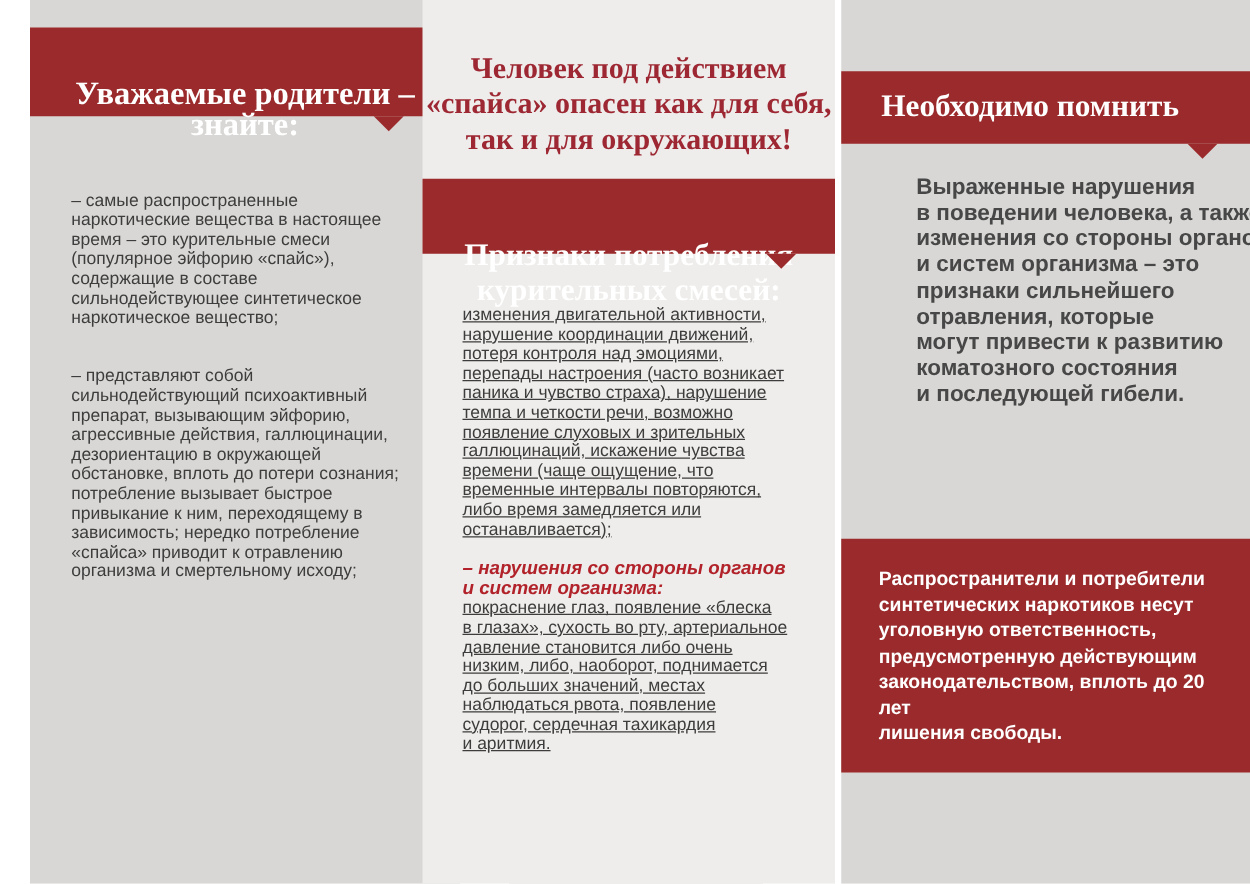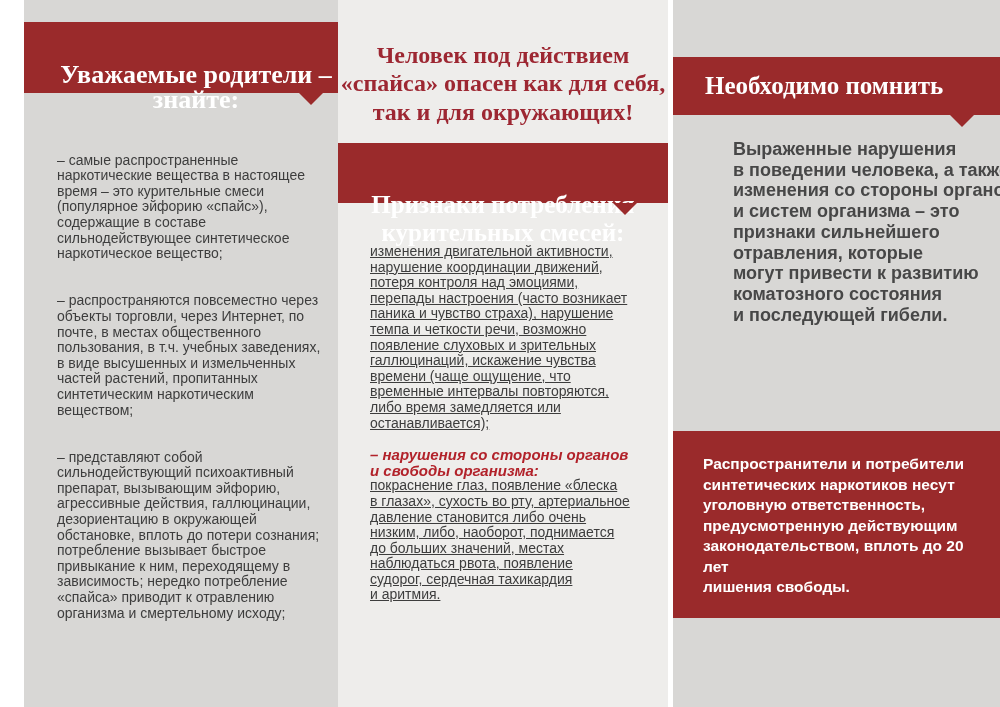--- a/index.html
+++ b/index.html
@@ -102,28 +102,20 @@
     <span class="pointer" style="left:275px"></span>
   </div>
   <div class="left-body">
     <p>– самые распространенные
 наркотические вещества в настоящее
 время – это курительные смеси
 (популярное эйфорию «спайс»),
 содержащие в составе
 сильнодействующее синтетическое
 наркотическое вещество;</p>
-    <p>– распространяются повсеместно через
-объекты торговли, через Интернет, по
-почте, в местах общественного
-пользования, в т.ч. учебных заведениях,
-в виде высушенных и измельченных
-частей растений, пропитанных
-синтетическим наркотическим
-веществом;</p>
     <p>– представляют собой
 сильнодействующий психоактивный
 препарат, вызывающим эйфорию,
 агрессивные действия, галлюцинации,
 дезориентацию в окружающей
 обстановке, вплоть до потери сознания;
 потребление вызывает быстрое
 привыкание к ним, переходящему в
 зависимость; нередко потребление
 «спайса» приводит к отравлению
@@ -150,21 +142,21 @@
 темпа и четкости речи, возможно
 появление слуховых и зрительных
 галлюцинаций, искажение чувства
 времени (чаще ощущение, что
 временные интервалы повторяются,
 либо время замедляется или
 останавливается);</div>
     </div>
     <div class="mid-section">
       <div class="mid-subhead">– нарушения со стороны органов
-и свободы организма:</div>
+и систем организма:</div>
       <div class="mid-para">покраснение глаз, появление «блеска
 в глазах», сухость во рту, артериальное
 давление становится либо очень
 низким, либо, наоборот, поднимается
 до больших значений, местах
 наблюдаться рвота, появление
 судорог, сердечная тахикардия
 и аритмия.</div>
     </div>
   </div>

